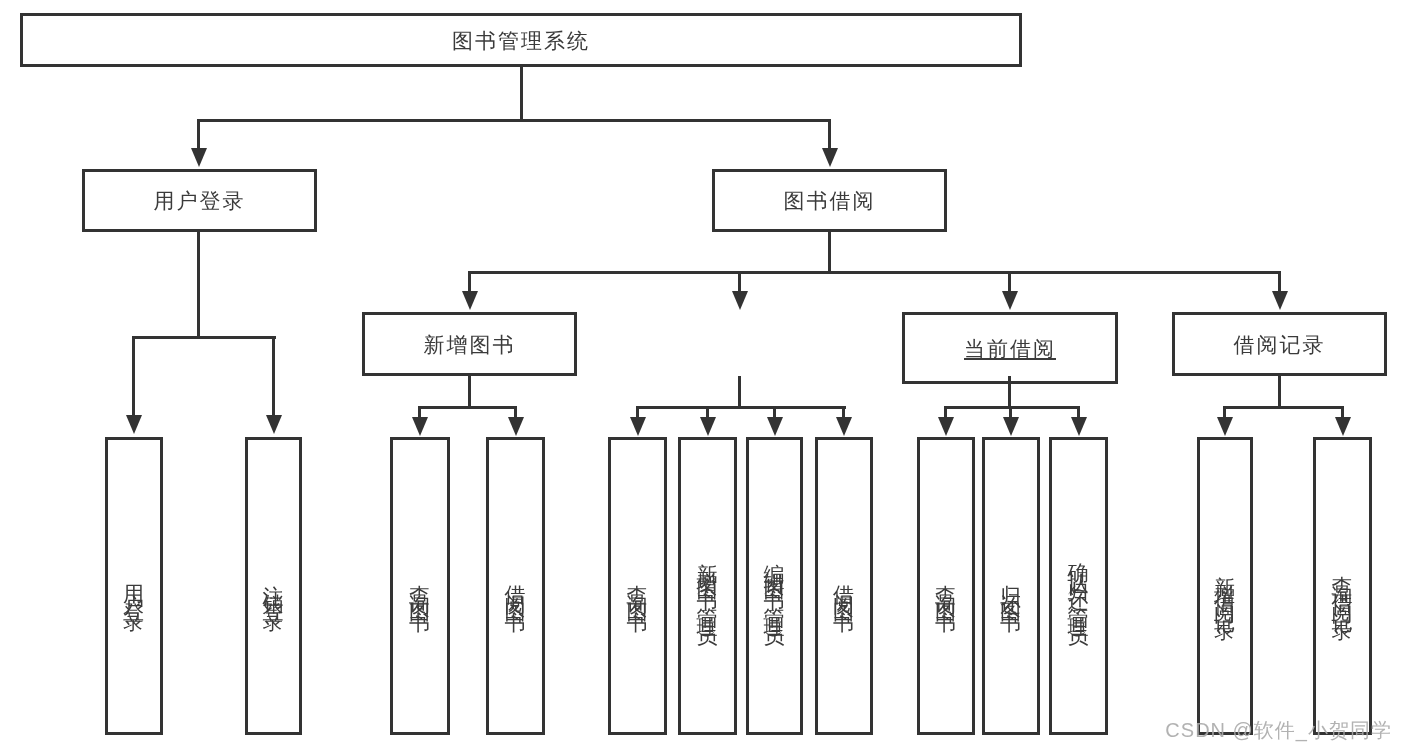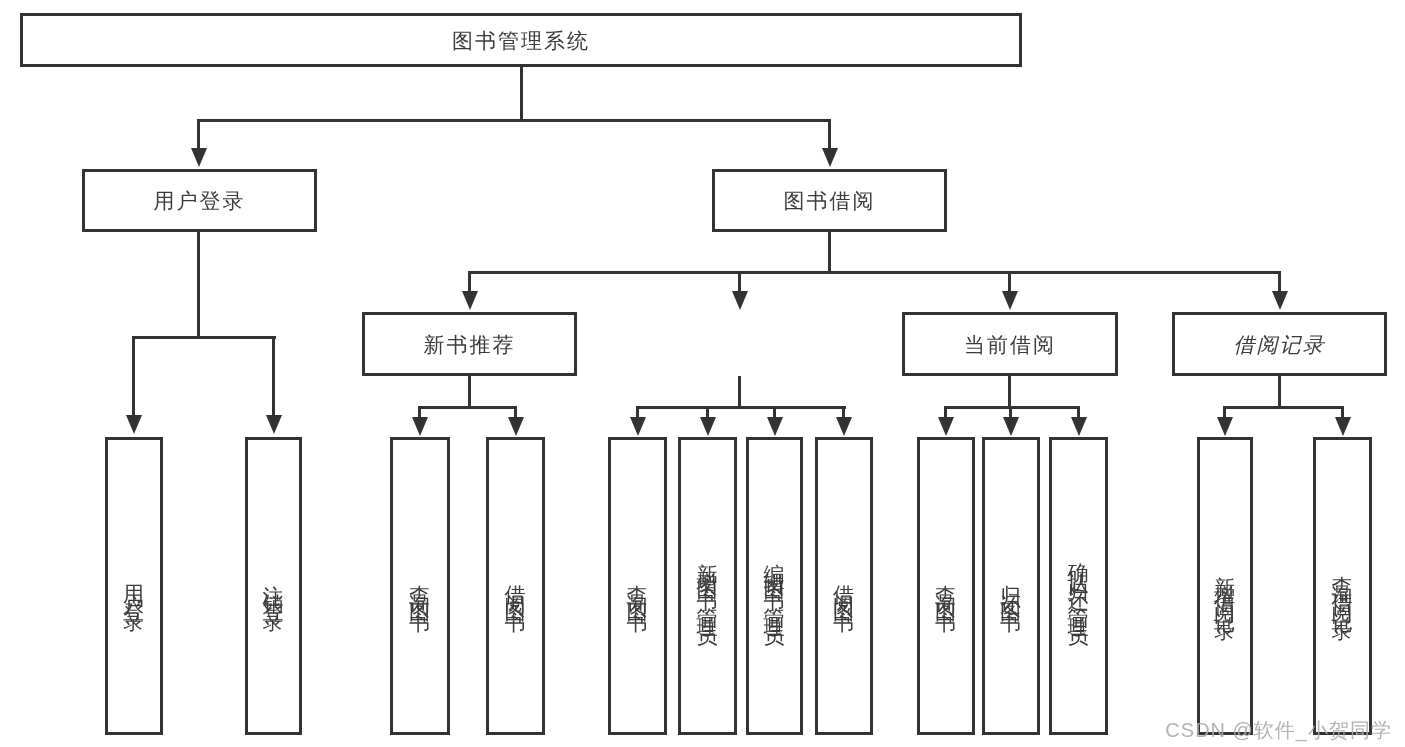--- a/index.html
+++ b/index.html
@@ -90,26 +90,26 @@
   <div class="vl" style="left:468px;top:271px;width:3px;height:23px;"></div>
   <div class="ah" style="left:462px;top:291px;"></div>
   <div class="vl" style="left:738px;top:271px;width:3px;height:23px;"></div>
   <div class="ah" style="left:732px;top:291px;"></div>
   <div class="vl" style="left:1008px;top:271px;width:3px;height:23px;"></div>
   <div class="ah" style="left:1002px;top:291px;"></div>
   <div class="vl" style="left:1278px;top:271px;width:3px;height:23px;"></div>
   <div class="ah" style="left:1272px;top:291px;"></div>
 
   <div class="box" style="left:362px;top:312px;width:215px;height:64px;">
-    <span>新书推荐</span>
+    <span>新增图书</span>
   </div>
-  <div class="box" style="left:902px;top:312px;width:216px;height:64px;">
+  <div class="box" style="left:902px;top:312px;width:216px;height:72px;text-decoration:underline;">
     <span>当前借阅</span>
   </div>
-  <div class="box" style="left:1172px;top:312px;width:215px;height:64px;font-style:italic;">
+  <div class="box" style="left:1172px;top:312px;width:215px;height:64px;">
     <span>借阅记录</span>
   </div>
 
   <div class="vl" style="left:468px;top:376px;width:3px;height:32px;"></div>
   <div class="hl" style="left:418px;top:406px;width:99px;height:3px;"></div>
   <div class="vl" style="left:418px;top:406px;width:3px;height:14px;"></div>
   <div class="ah" style="left:412px;top:417px;"></div>
   <div class="vl" style="left:514px;top:406px;width:3px;height:14px;"></div>
   <div class="ah" style="left:508px;top:417px;"></div>
 

